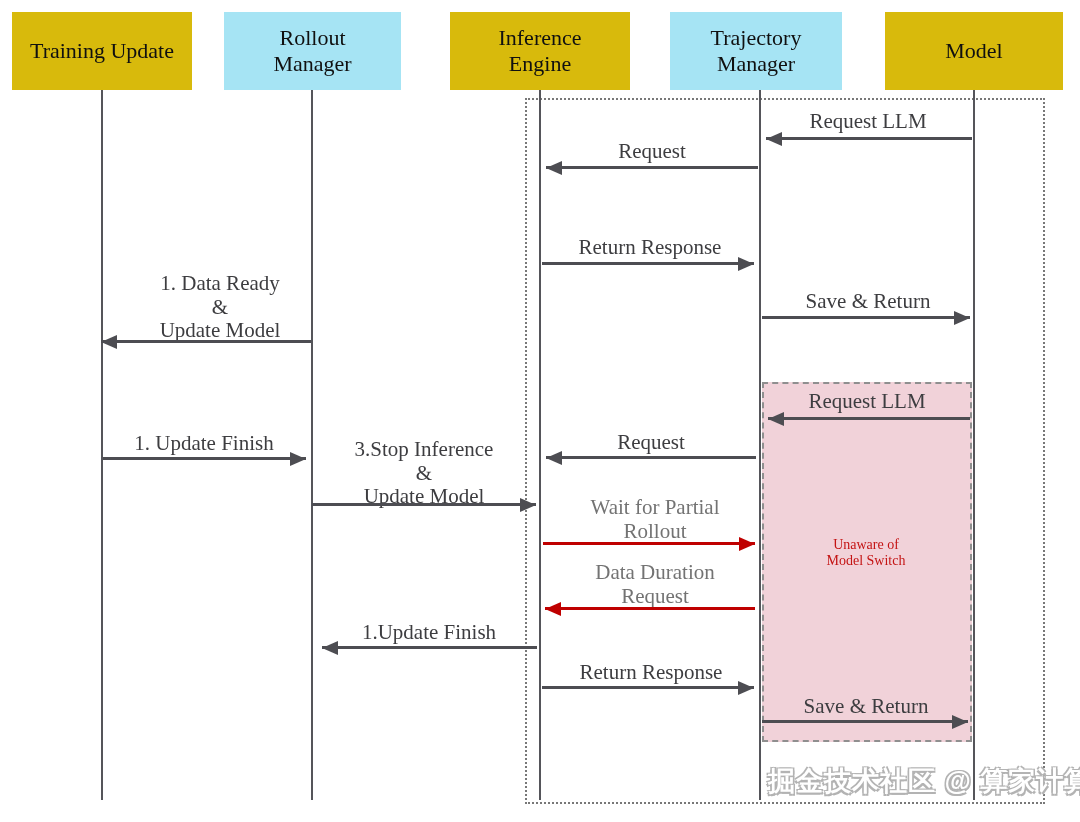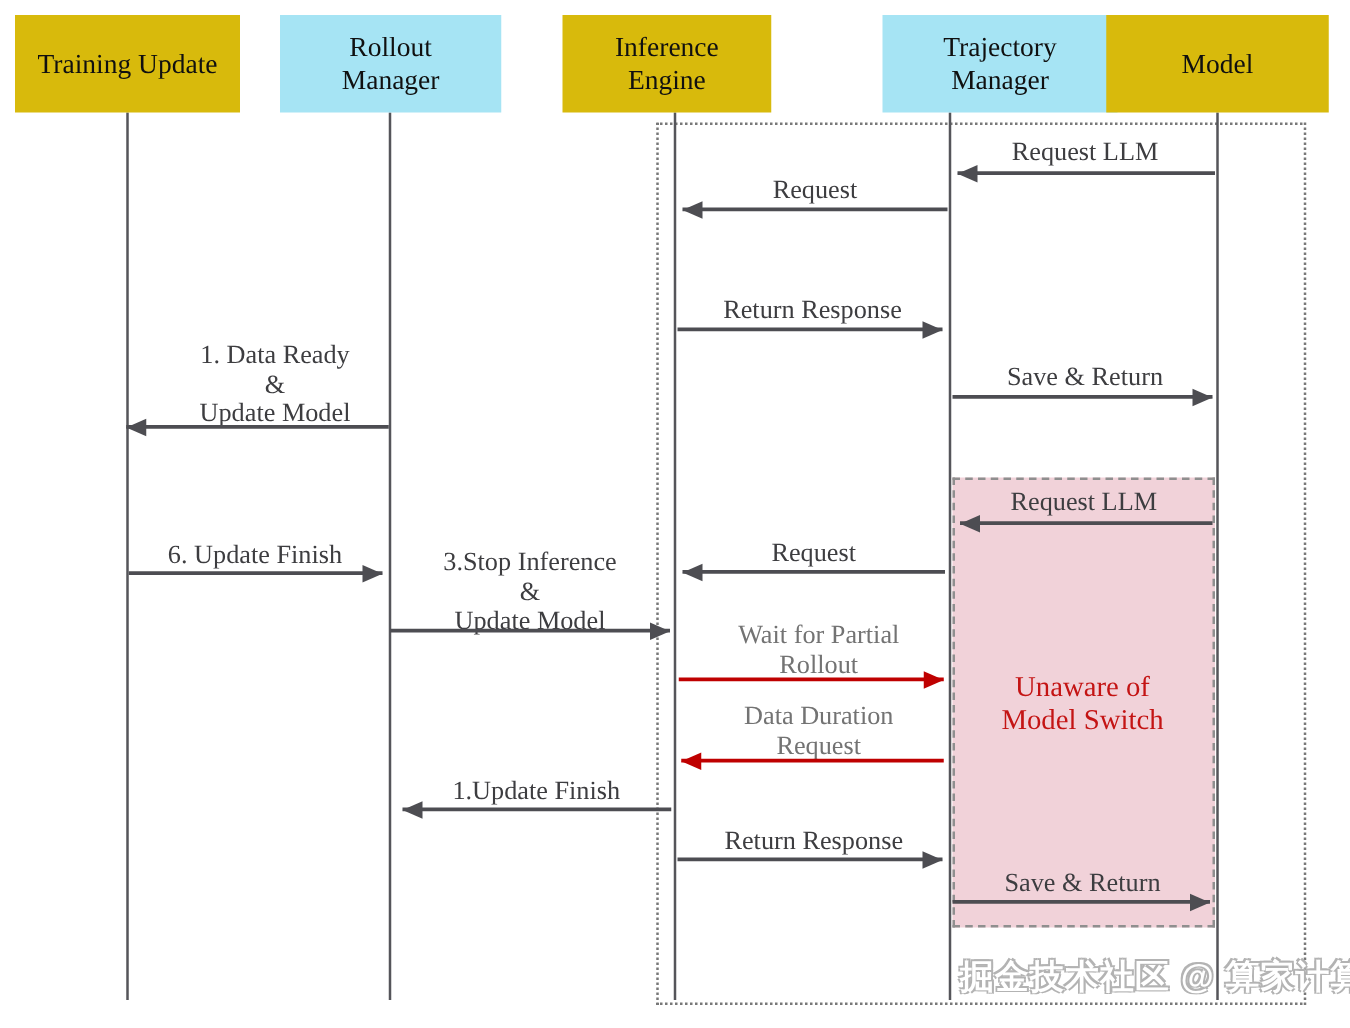--- a/index.html
+++ b/index.html
@@ -42,21 +42,21 @@
   
   .loop-label{position:absolute;left:546px;top:106px;width:92px;height:52px;}
   .loop-label svg{position:absolute;left:0;top:0;overflow:visible;}
   .loop-label span{
     position:absolute;left:9px;top:4px;font-size:24px;font-weight:bold;color:#2e2e32;
     font-family:"Liberation Serif", serif;
   }
   
   .note-text{
     position:absolute;left:866px;top:537px;transform:translateX(-50%);text-align:center;
-    white-space:pre-line;font-size:23px;color:#c41414;line-height:1.15;
+    white-space:pre-line;font-size:14px;color:#c41414;line-height:1.15;
   }
   
   .watermark{
     position:absolute;left:768px;top:763px;font-family:"Liberation Sans", sans-serif;
     font-size:27px;font-weight:bold;letter-spacing:1px;color:#ffffff;
     text-shadow:-1.5px -1.5px 0 #b3b3b3, 1.5px -1.5px 0 #b3b3b3,
                 -1.5px 1.5px 0 #b3b3b3, 1.5px 1.5px 0 #b3b3b3;
     white-space:nowrap;
   }
 </style>
@@ -79,25 +79,25 @@
   <div class="lifeline" style="left:973px;"></div>
 
   
   <div class="actor yellow" style="left:12px;width:180px;">
     <span>Training Update</span>
   </div>
   <div class="actor cyan" style="left:224px;width:177px;">
     <span>Rollout
 Manager</span>
   </div>
-  <div class="actor yellow" style="left:450px;width:167px;font-family:Liberation Serif, serif;">
+  <div class="actor yellow" style="left:450px;width:180px;font-family:Liberation Serif, serif;">
     <span>Inference
 Engine</span>
   </div>
-  <div class="actor cyan" style="left:670px;width:188px;margin-left:36px;">
+  <div class="actor cyan" style="left:670px;width:172px;">
     <span>Trajectory
 Manager</span>
   </div>
   <div class="actor yellow" style="left:885px;width:178px;">
     <span>Model</span>
   </div>
 
   
 
   
@@ -133,21 +133,21 @@
     <div class="ah left" style="left:101px;top:335px;"></div>
   </div>
 
   <div class="msg">
     <div class="mlabel" style="left:867px;top:390px;">Request LLM</div>
     <div class="mline" style="left:768px;top:417px;width:202px;"></div>
     <div class="ah left" style="left:768px;top:412px;"></div>
   </div>
 
   <div class="msg">
-    <div class="mlabel" style="left:204px;top:432px;">6. Update Finish</div>
+    <div class="mlabel" style="left:204px;top:432px;">1. Update Finish</div>
     <div class="mline" style="left:103px;top:457px;width:203px;"></div>
     <div class="ah right" style="left:290px;top:452px;"></div>
   </div>
 
   <div class="msg">
     <div class="mlabel" style="left:651px;top:431px;">Request</div>
     <div class="mline" style="left:546px;top:456px;width:210px;"></div>
     <div class="ah left" style="left:546px;top:451px;"></div>
   </div>
 

